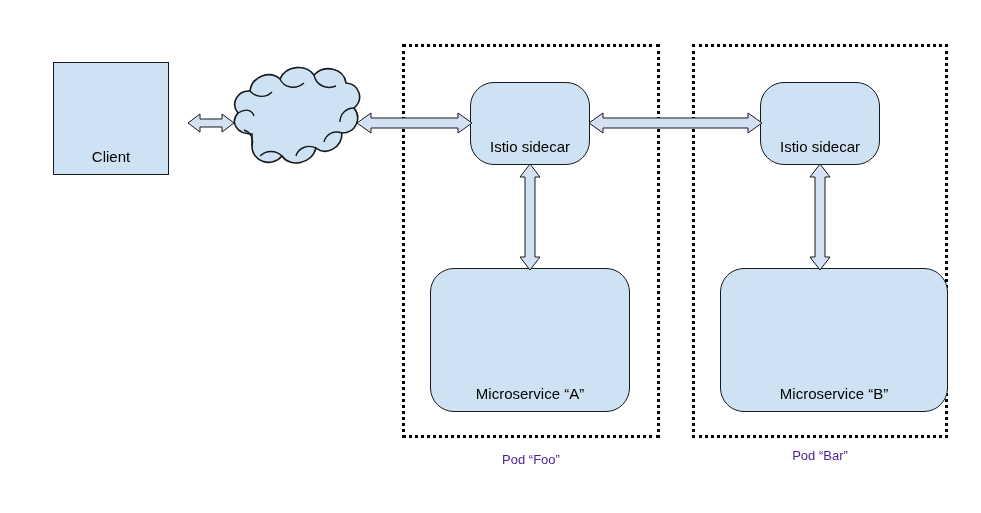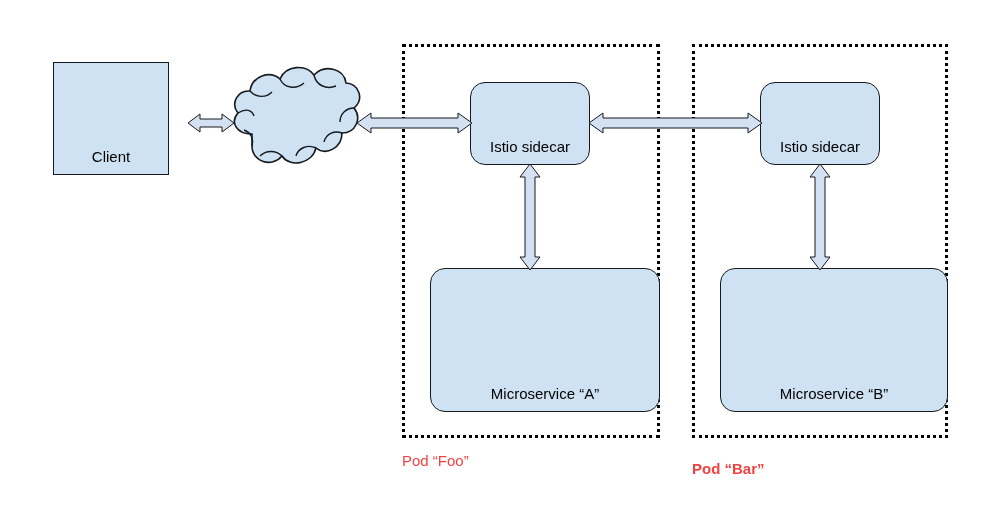--- a/index.html
+++ b/index.html
@@ -29,32 +29,33 @@
   .node .node-label {
     display: block;
     width: 100%;
     text-align: center;
     font-size: 15px;
     color: #000000;
     line-height: 1.1;
     padding-bottom: 9px;
   }
   .rounded {
-    border-radius: 15px;
+    border-radius: 24px;
   }
   .pod {
     position: absolute;
     box-sizing: border-box;
     border: 3px dotted #000000;
     background: transparent;
   }
   .pod-caption {
     position: absolute;
-    font-size: 15px;
-    color: #ef4444;
+    text-align: center;
+    font-size: 13px;
+    color: #4c1d95;
     white-space: nowrap;
   }
   .cloud-wrap {
     position: absolute;
   }
   .arrow-svg {
     position: absolute;
     overflow: visible;
   }
   .arrow-shape {
@@ -71,21 +72,21 @@
 </style>
 </head>
 <body>
 
 <div id="canvas">
 
   <div class="pod" style="left:402px; top:44px; width:258px; height:394px;"></div>
   <div class="pod-caption" style="left:402px; top:452px; width:258px;">Pod “Foo”</div>
 
   <div class="pod" style="left:692px; top:44px; width:256px; height:394px;"></div>
-  <div class="pod-caption" style="left:692px; top:460px; width:256px;font-weight:bold;">Pod “Bar”</div>
+  <div class="pod-caption" style="left:692px; top:448px; width:256px;">Pod “Bar”</div>
 
   <div class="node" style="left:53px; top:62px; width:116px; height:113px;">
     <span class="node-label">Client</span>
   </div>
 
   <div class="cloud-wrap" style="left:226px; top:58px; width:138px; height:120px;">
     <svg width="138" height="120" viewBox="0 0 138 120">
       <path class="cloud-shape" d="
         M 26 76
         C 10 76, 4 64, 12 55
@@ -112,21 +113,21 @@
   </div>
 
   <div class="node rounded" style="left:470px; top:82px; width:120px; height:83px;">
     <span class="node-label">Istio sidecar</span>
   </div>
 
   <div class="node rounded" style="left:760px; top:82px; width:120px; height:83px;">
     <span class="node-label">Istio sidecar</span>
   </div>
 
-  <div class="node rounded" style="left:430px; top:268px; width:230px; height:144px;">
+  <div class="node rounded" style="left:430px; top:268px; width:200px; height:144px;">
     <span class="node-label">Microservice “A”</span>
   </div>
 
   <div class="node rounded" style="left:720px; top:268px; width:228px; height:144px;">
     <span class="node-label">Microservice “B”</span>
   </div>
 
   <svg class="arrow-svg" style="left:188px; top:105px;" width="46" height="36" viewBox="0 0 46 36">
     <path class="arrow-shape" d="
       M 0 18  L 12 9  L 12 14  L 34 14  L 34 9  L 46 18

